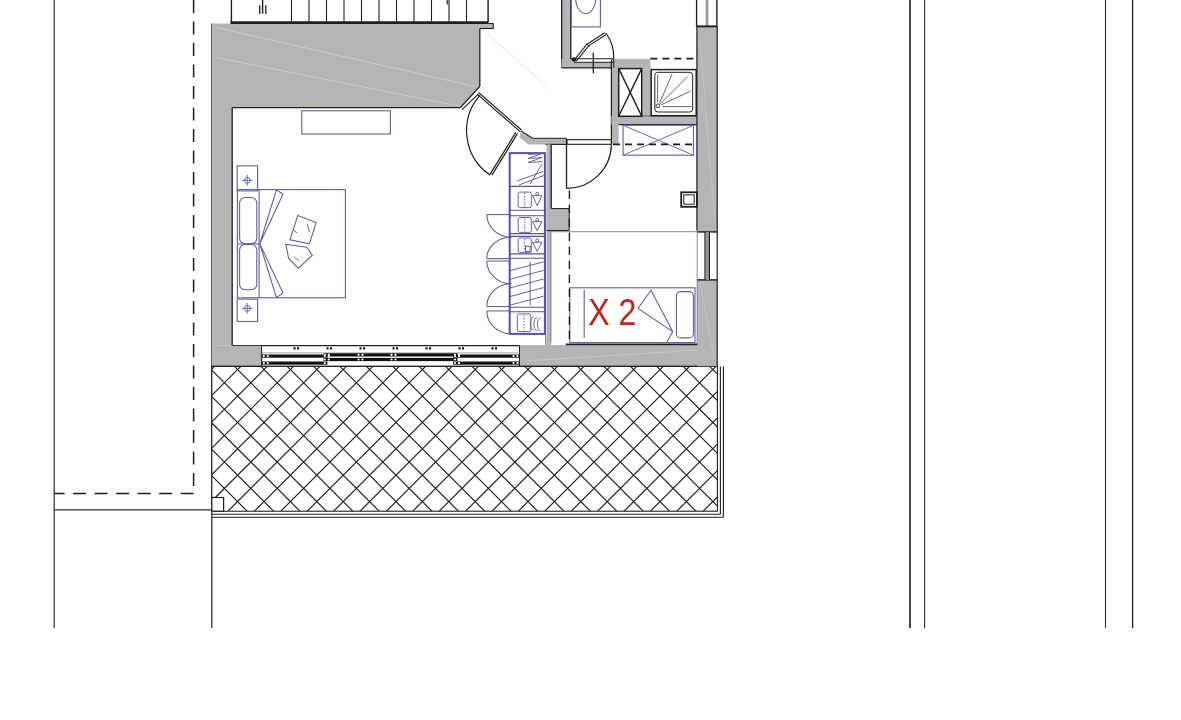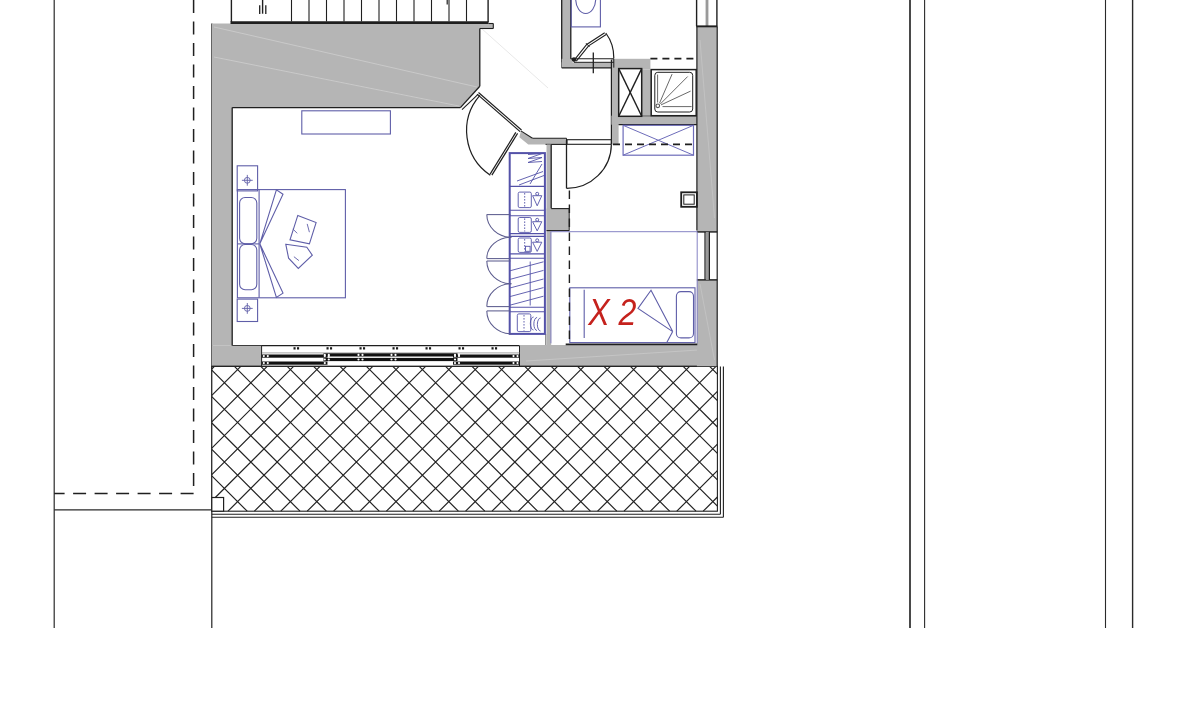--- a/index.html
+++ b/index.html
@@ -1,17 +1,17 @@
 <!DOCTYPE html>
 <html><head>
 <meta charset="utf-8">
 <style>
 html,body{margin:0;padding:0;background:#ffffff;}
 #page{width:1181px;height:628px;position:relative;background:#ffffff;overflow:hidden;
-font-family:"Liberation Sans", sans-serif;font-style:italic;}
+font-family:"Liberation Sans", sans-serif;}
 </style>
 </head>
 <body>
 <div id="page">
 <svg width="1181" height="720" viewBox="0 0 1181 720">
 
 <rect x="0" y="0" width="1181" height="720" fill="#ffffff"></rect>
 
 <line x1="54.2" y1="0" x2="54.2" y2="720" stroke="#2a2a2a" stroke-width="1.2"></line>
 

